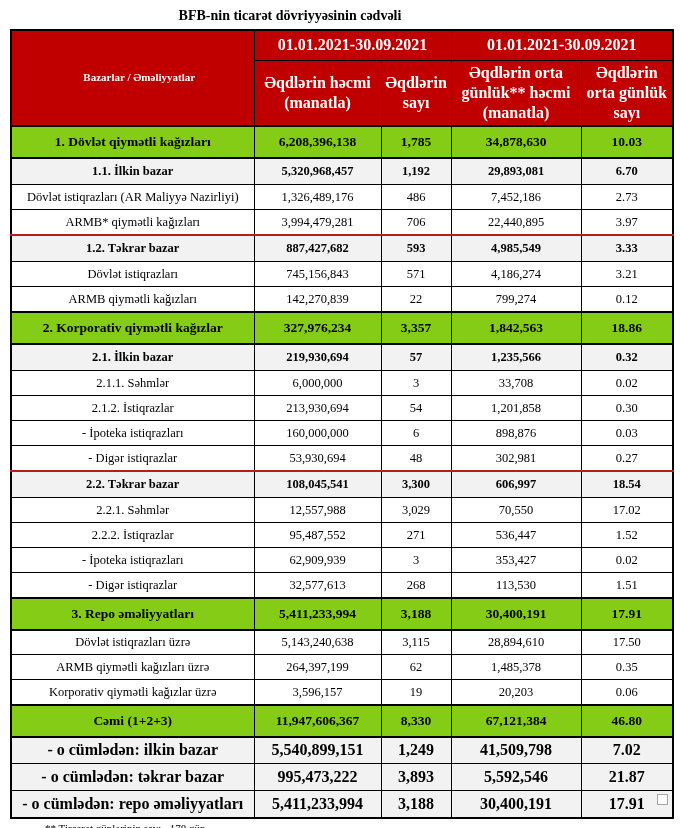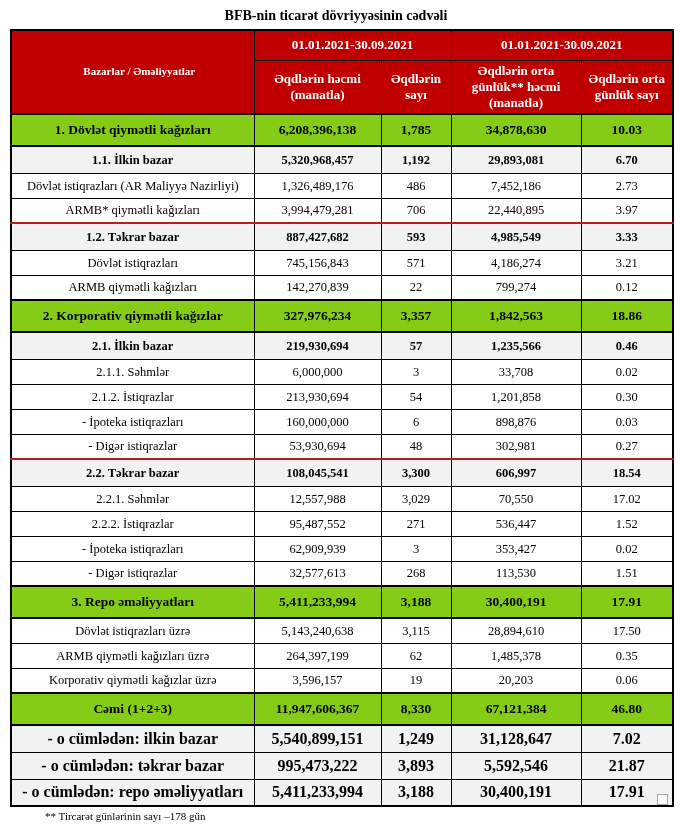--- a/index.html
+++ b/index.html
@@ -4,21 +4,21 @@
 <style>
   * { margin:0; padding:0; box-sizing:border-box; }
   html, body { background:#ffffff; }
   body {
     width:680px; height:828px;
     font-family:"Liberation Serif", serif;
     color:#000;
     position:relative;
     overflow:hidden;
   }
-  .page { width:672px; height:828px; position:relative; }
+  .page { width:580px; height:828px; position:relative; }
   .title {
     text-align:center;
     font-size:14px;
     font-weight:bold;
     padding-top:8px;
     padding-bottom:5px;
   }
   table.main {
     border-collapse:collapse;
     table-layout:fixed;
@@ -30,21 +30,21 @@
     border:1px solid #000;
     text-align:center;
     vertical-align:middle;
     padding:2px 3px;
     overflow:hidden;
   }
   thead th {
     background:#C00000;
     color:#ffffff;
     font-weight:bold;
-    font-size:13px;
+    font-size:16px;
     line-height:1.25;
   }
   thead tr.period-row th { height:30px; }
   thead tr.sub-row th { height:50px; }
   th.corner { font-size:11px;padding-left:16px; }
   tbody td { font-size:12.5px; line-height:1.15; }
   tr.row-section td {
     background:#84cc16;
     font-weight:bold;
     font-size:13.5px;
@@ -168,21 +168,21 @@
       <td>327,976,234</td>
       <td>3,357</td>
       <td>1,842,563</td>
       <td>18.86</td>
     </tr>
         <tr class="row-subsection">
       <td>2.1. İlkin bazar</td>
       <td>219,930,694</td>
       <td>57</td>
       <td>1,235,566</td>
-      <td>0.46</td>
+      <td>0.32</td>
     </tr>
         <tr class="row-detail">
       <td>2.1.1. Səhmlər</td>
       <td>6,000,000</td>
       <td>3</td>
       <td>33,708</td>
       <td>0.02</td>
     </tr>
         <tr class="row-detail">
       <td>2.1.2. İstiqrazlar</td>
@@ -272,21 +272,21 @@
       <td>Cəmi (1+2+3)</td>
       <td>11,947,606,367</td>
       <td>8,330</td>
       <td>67,121,384</td>
       <td>46.80</td>
     </tr>
         <tr class="row-totalsub">
       <td>-  o cümlədən: ilkin bazar</td>
       <td>5,540,899,151</td>
       <td>1,249</td>
-      <td>31,128,647</td>
+      <td>41,509,798</td>
       <td>7.02</td>
     </tr>
         <tr class="row-totalsub">
       <td>-  o cümlədən: təkrar bazar</td>
       <td>995,473,222</td>
       <td>3,893</td>
       <td>5,592,546</td>
       <td>21.87</td>
     </tr>
         <tr class="row-totalsub">

